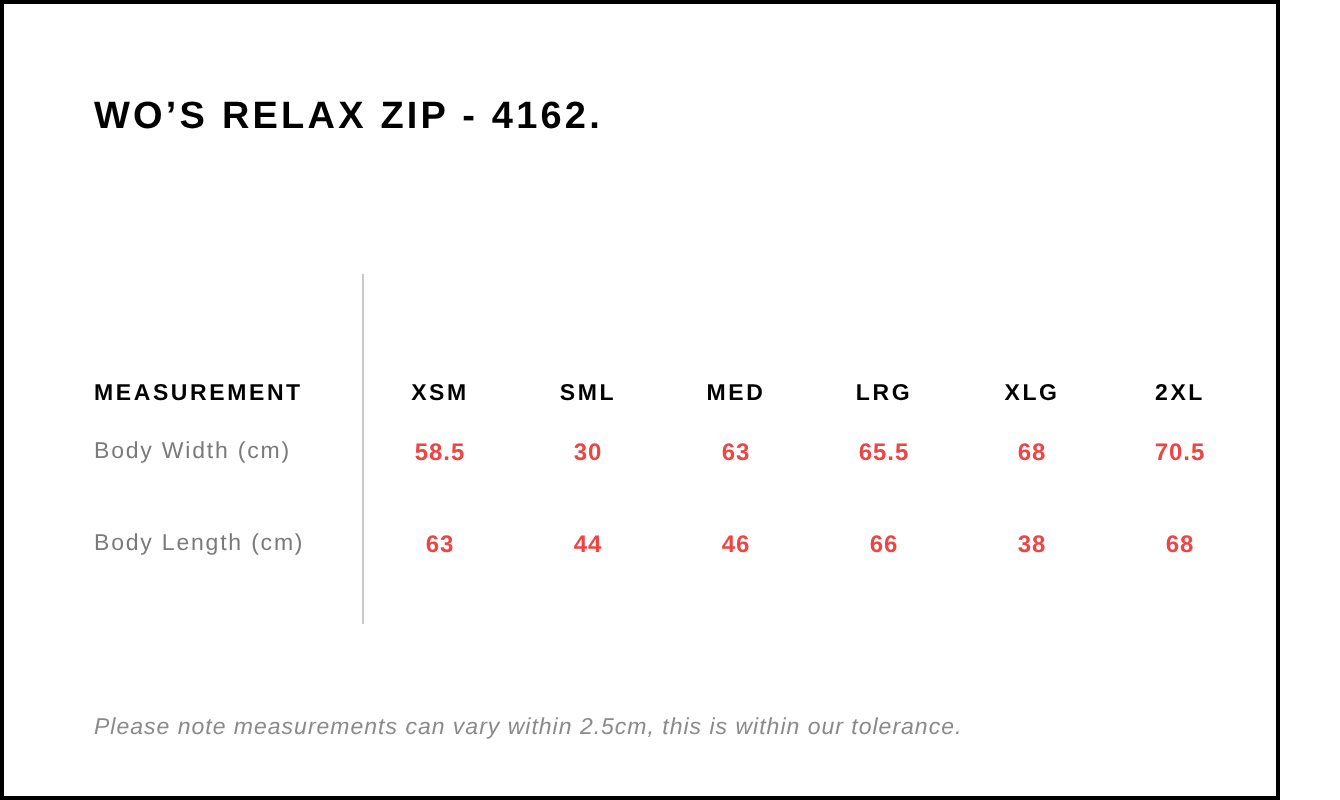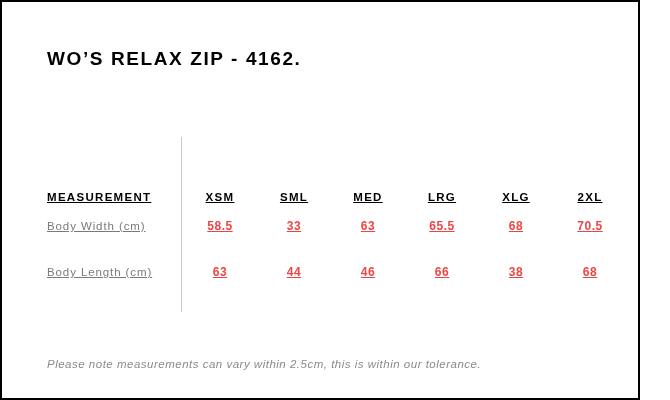--- a/index.html
+++ b/index.html
@@ -41,21 +41,20 @@
   }
   table.size-table {
     border-collapse: collapse;
     width: 580px;
     table-layout: fixed;
   }
   table.size-table th,
   table.size-table td {
     padding: 0;
     margin: 0;
-    text-decoration: underline;
   }
   .col-measure {
     width: 136px;
   }
   .col-size {
     width: 74px;
   }
   thead th {
     height: 66px;
     vertical-align: bottom;
@@ -136,21 +135,21 @@
           <th class="head-size">MED</th>
           <th class="head-size">LRG</th>
           <th class="head-size">XLG</th>
           <th class="head-size">2XL</th>
         </tr>
       </thead>
       <tbody>
         <tr>
           <td class="row-label">Body Width (cm)</td>
           <td class="row-value">58.5</td>
-          <td class="row-value">33</td>
+          <td class="row-value">30</td>
           <td class="row-value">63</td>
           <td class="row-value">65.5</td>
           <td class="row-value">68</td>
           <td class="row-value">70.5</td>
         </tr>
         <tr>
           <td class="row-label">Body Length (cm)</td>
           <td class="row-value">63</td>
           <td class="row-value">44</td>
           <td class="row-value">46</td>

